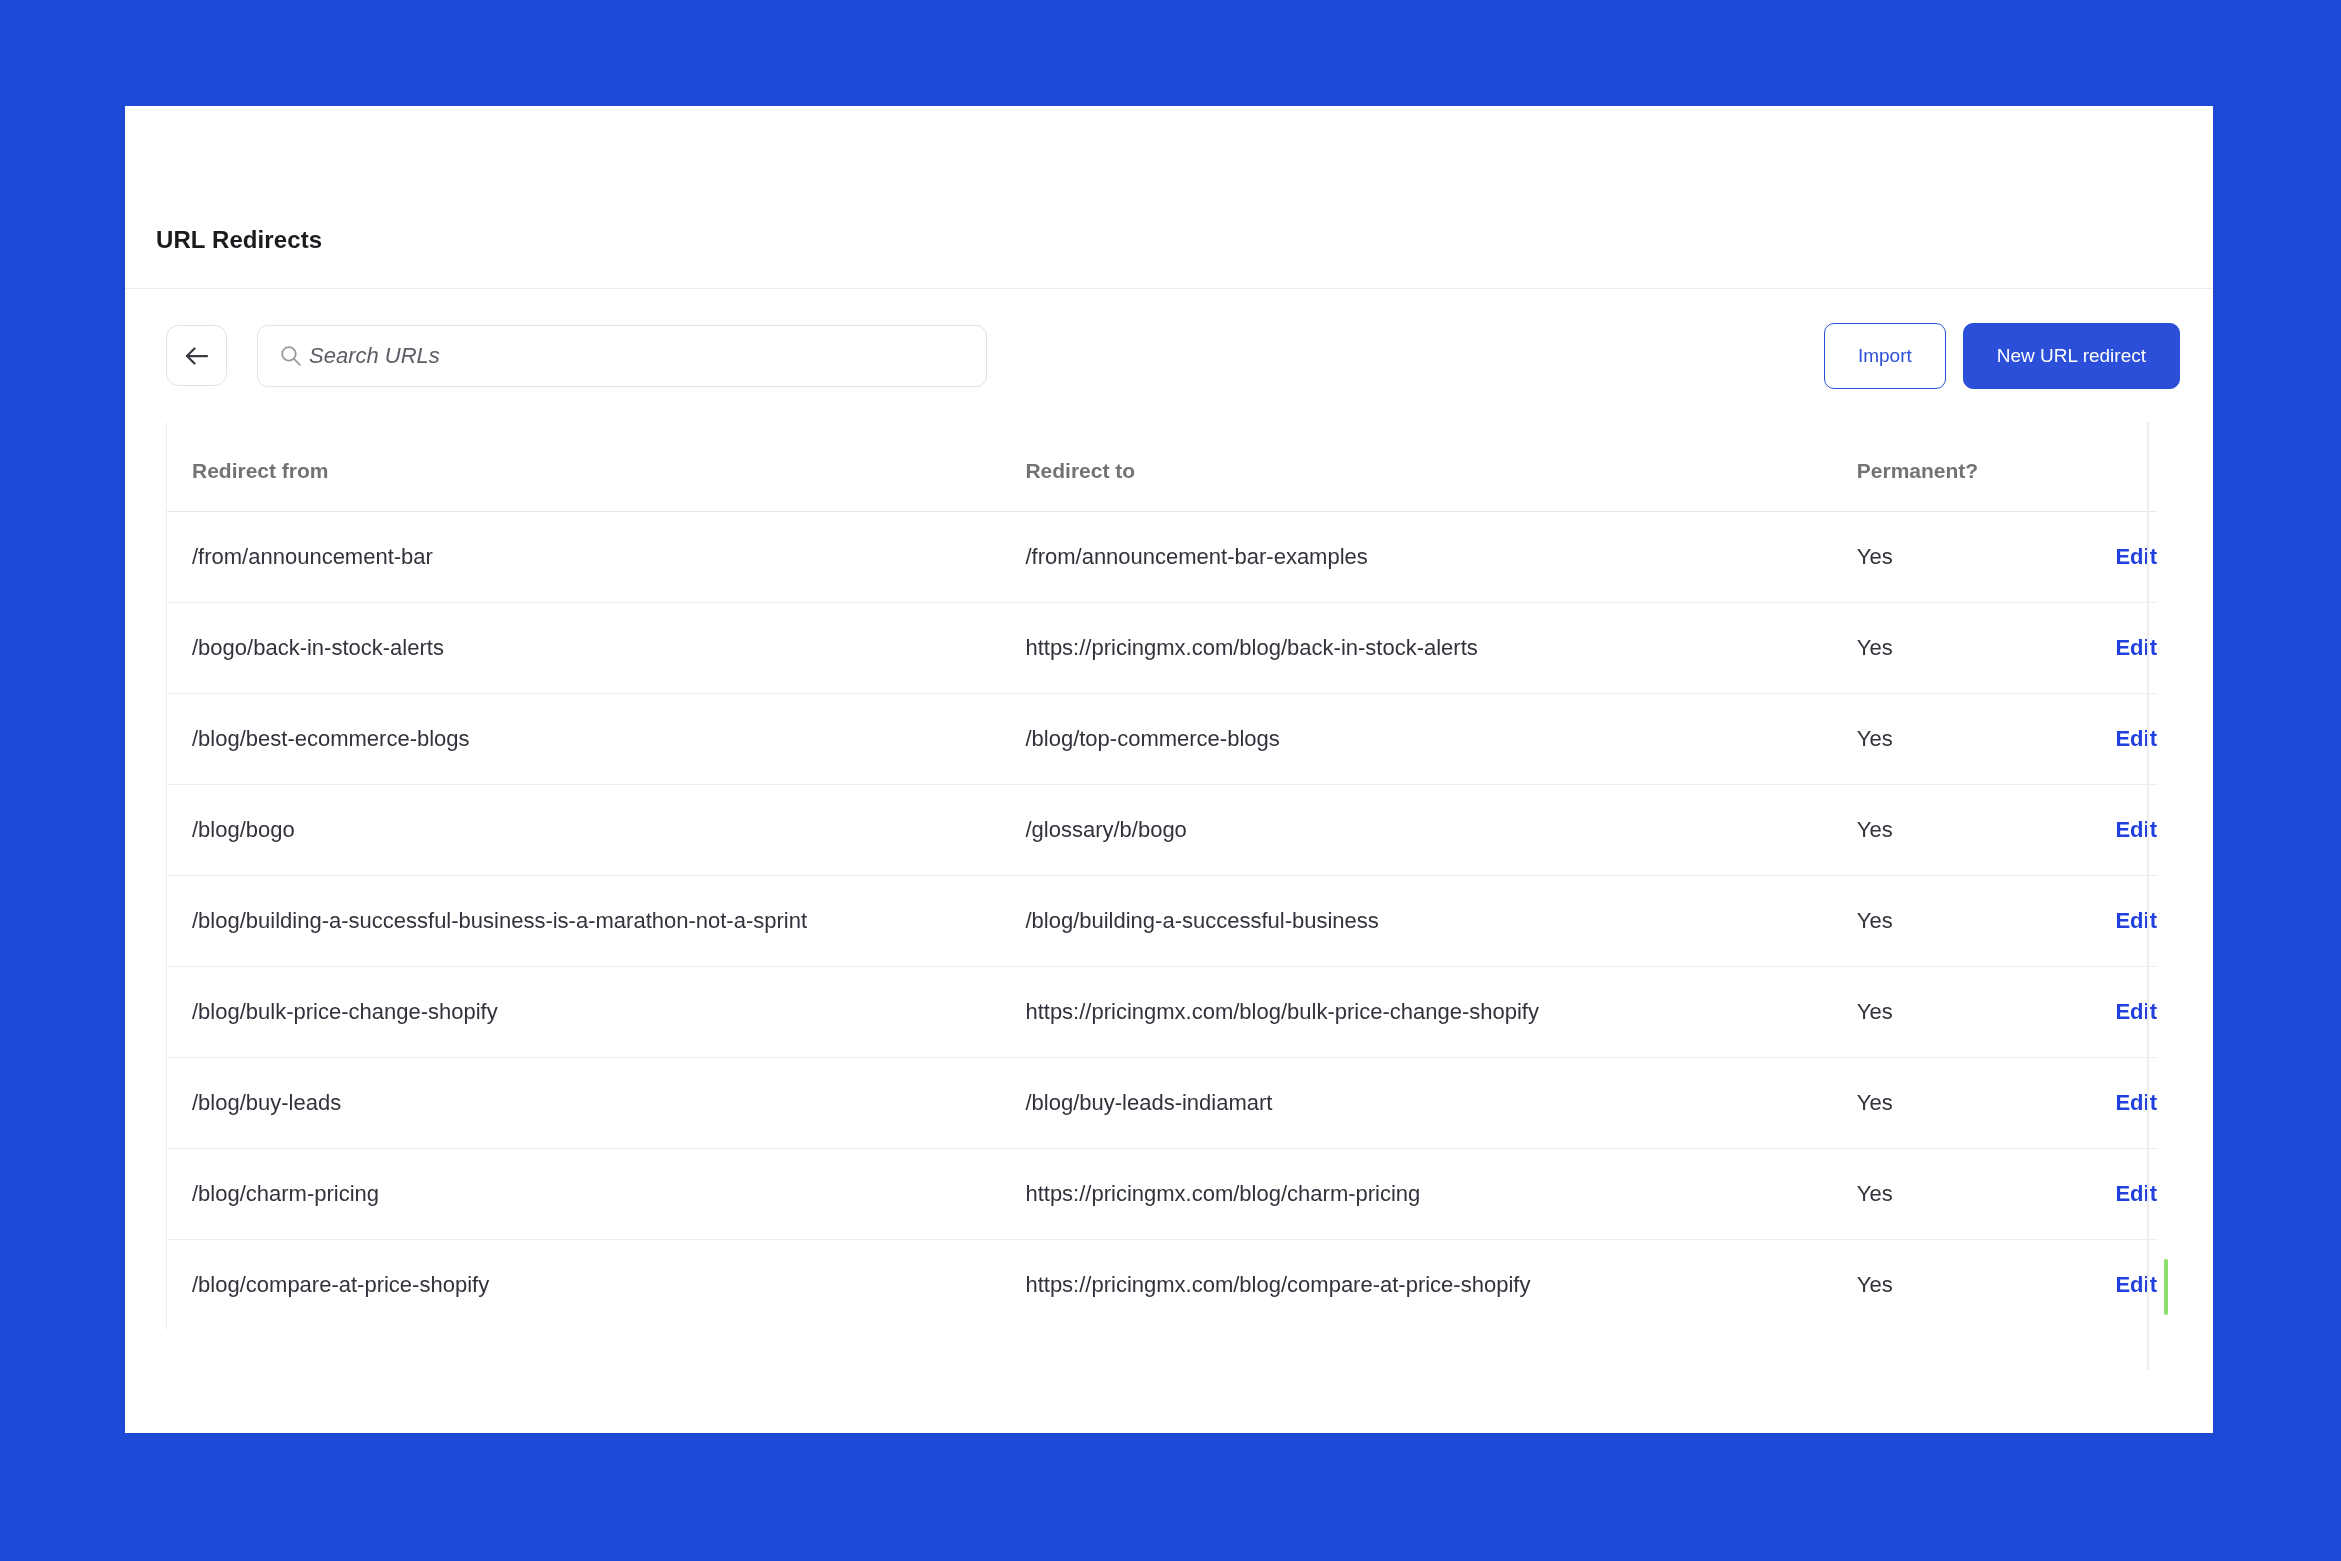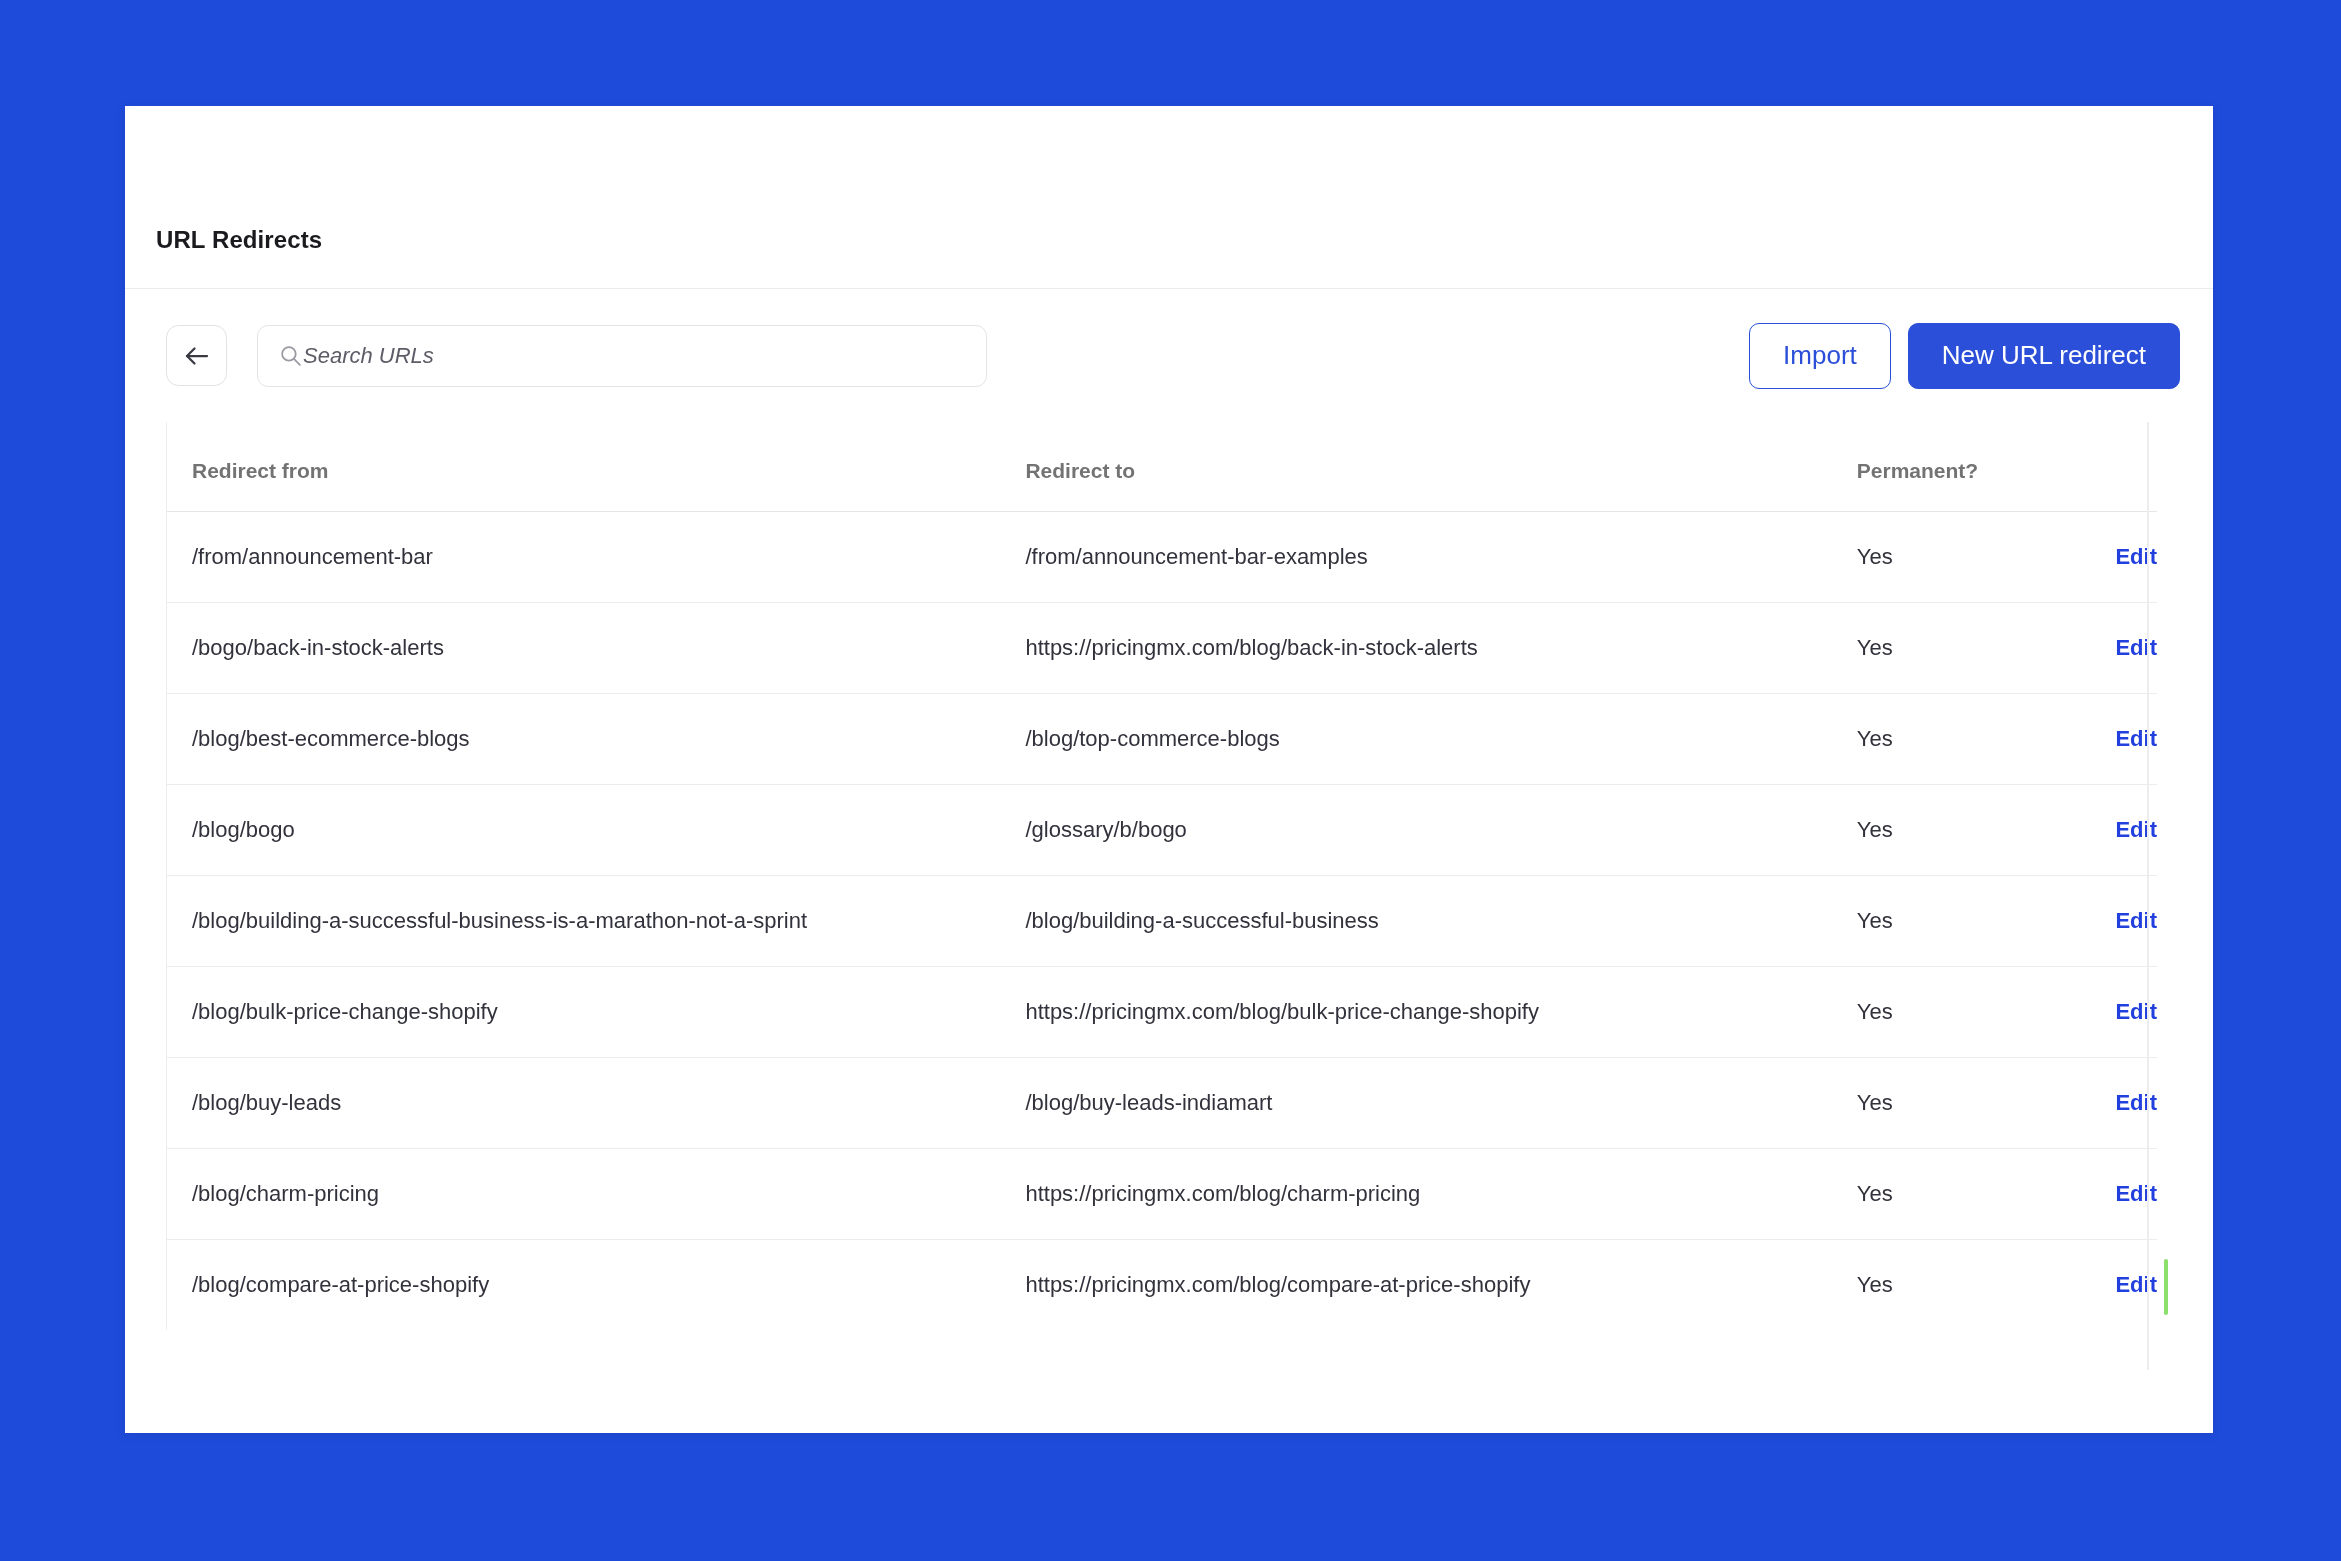--- a/index.html
+++ b/index.html
@@ -69,21 +69,21 @@
   .search-wrap {
     margin-left: 30px;
     width: 730px;
     height: 62px;
     border: 1.6px solid #e4e4e7;
     border-radius: 11px;
     background: #fff;
     display: flex;
     align-items: center;
     padding: 0 20px;
-    gap: 0;
+    gap: 6px;
     flex: 0 0 auto;
   }
   .search-wrap svg { display: block; flex: 0 0 auto; }
 
   .search-input {
     border: none;
     outline: none;
     background: transparent;
     font-family: "Liberation Sans", sans-serif;
     font-size: 22px;
@@ -94,21 +94,21 @@
   .search-input::placeholder {
     color: #5c5c66;
     font-style: italic;
     opacity: 1;
   }
 
   .toolbar-spacer { flex: 1 1 auto; }
 
   .btn {
     font-family: "Liberation Sans", sans-serif;
-    font-size: 26px;
+    font-size: 19px;
     border-radius: 10px;
     cursor: pointer;
     display: inline-flex;
     align-items: center;
     justify-content: center;
     white-space: nowrap;
     flex: 0 0 auto;
   }
 
   .btn-import {

